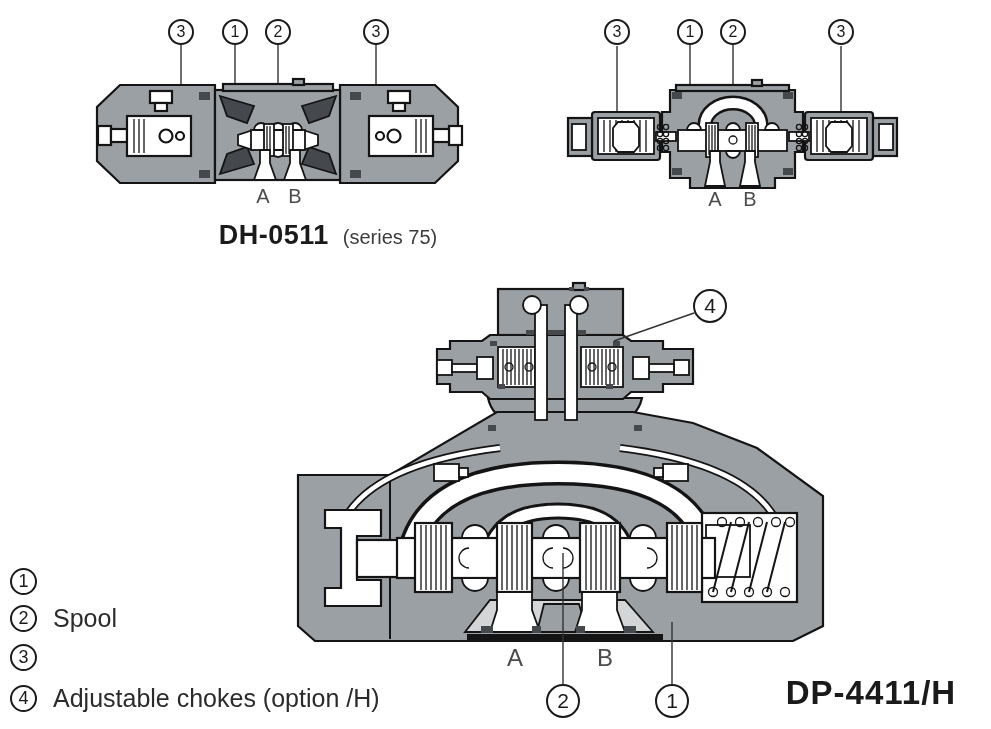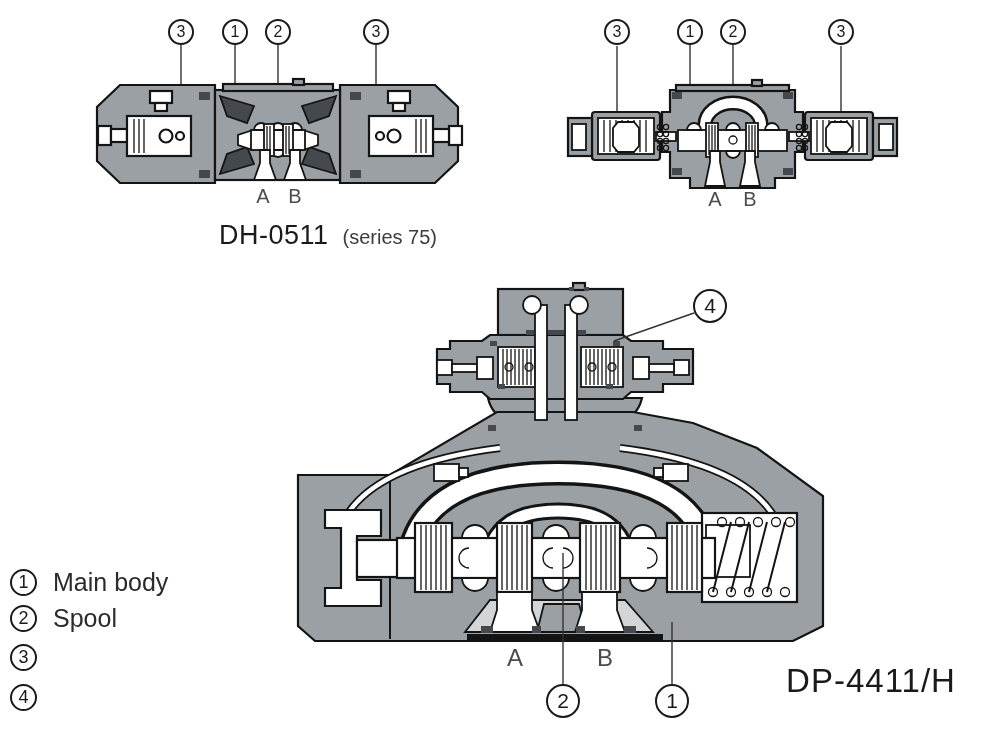--- a/index.html
+++ b/index.html
@@ -16,21 +16,21 @@
   .callout.small { width:26px; height:26px; font-size:16px; }
   .callout.big   { width:34px; height:34px; border-width:2.5px; font-size:21px; }
 
   
   .port { position:absolute; width:40px; text-align:center; color:#4c4c4c; z-index:4; }
   .port.small { font-size:20px; }
   .port.big   { font-size:24px; }
 
   
   .caption { position:absolute; transform:translateX(-50%); white-space:nowrap; z-index:4; }
-  .caption .model { font-weight:normal; color:#1a1a1a; font-size:27px; letter-spacing:0.5px; }
+  .caption .model { font-weight:bold; color:#1a1a1a; font-size:27px; letter-spacing:0.5px; }
   .caption .note  { font-size:20px; color:#3c3c3c; margin-left:14px; }
   .caption.big .model { font-size:33px; letter-spacing:1px; }
 
   
   .legend { position:absolute; left:10px; top:560px; width:440px; height:165px; }
   .legend-row { position:absolute; left:0; display:flex; align-items:center; }
   .legend-circle { box-sizing:border-box; width:27px; height:27px; border:2.3px solid #1a1a1a;
                    border-radius:50%; display:flex; align-items:center; justify-content:center;
                    font-size:18px; color:#1a1a1a; flex:0 0 auto; }
   .legend-label { margin-left:16px; font-size:25px; color:#2b2b2b; }
@@ -329,43 +329,43 @@
         <span>4</span>
       </div>
     <div class="callout big" style="left:261px; top:414px;">
         <span>2</span>
       </div>
     <div class="callout big" style="left:370px; top:414px;">
         <span>1</span>
       </div>
     <div class="port big" style="left:210px; top:374px;">A</div>
     <div class="port big" style="left:300px; top:374px;">B</div>
-    <div class="caption big" style="left:586px; top:392px;">
+    <div class="caption big" style="left:586px; top:404px;">
       <span class="model">DP-4411/H</span>
     </div>
   </div>
 
   <div class="legend">
     <div class="legend-row" style="top:8px;">
       <div class="legend-circle">
           <span>1</span>
         </div>
-      <div class="legend-label">Main body</div>
     </div>
     <div class="legend-row" style="top:44px;">
       <div class="legend-circle">
           <span>2</span>
         </div>
       <div class="legend-label">Spool</div>
     </div>
     <div class="legend-row" style="top:84px;">
       <div class="legend-circle">
           <span>3</span>
         </div>
     </div>
     <div class="legend-row" style="top:124px;">
       <div class="legend-circle">
           <span>4</span>
         </div>
+      <div class="legend-label">Adjustable chokes (option /H)</div>
     </div>
   </div>
 
 </div>
 
 </body></html>

